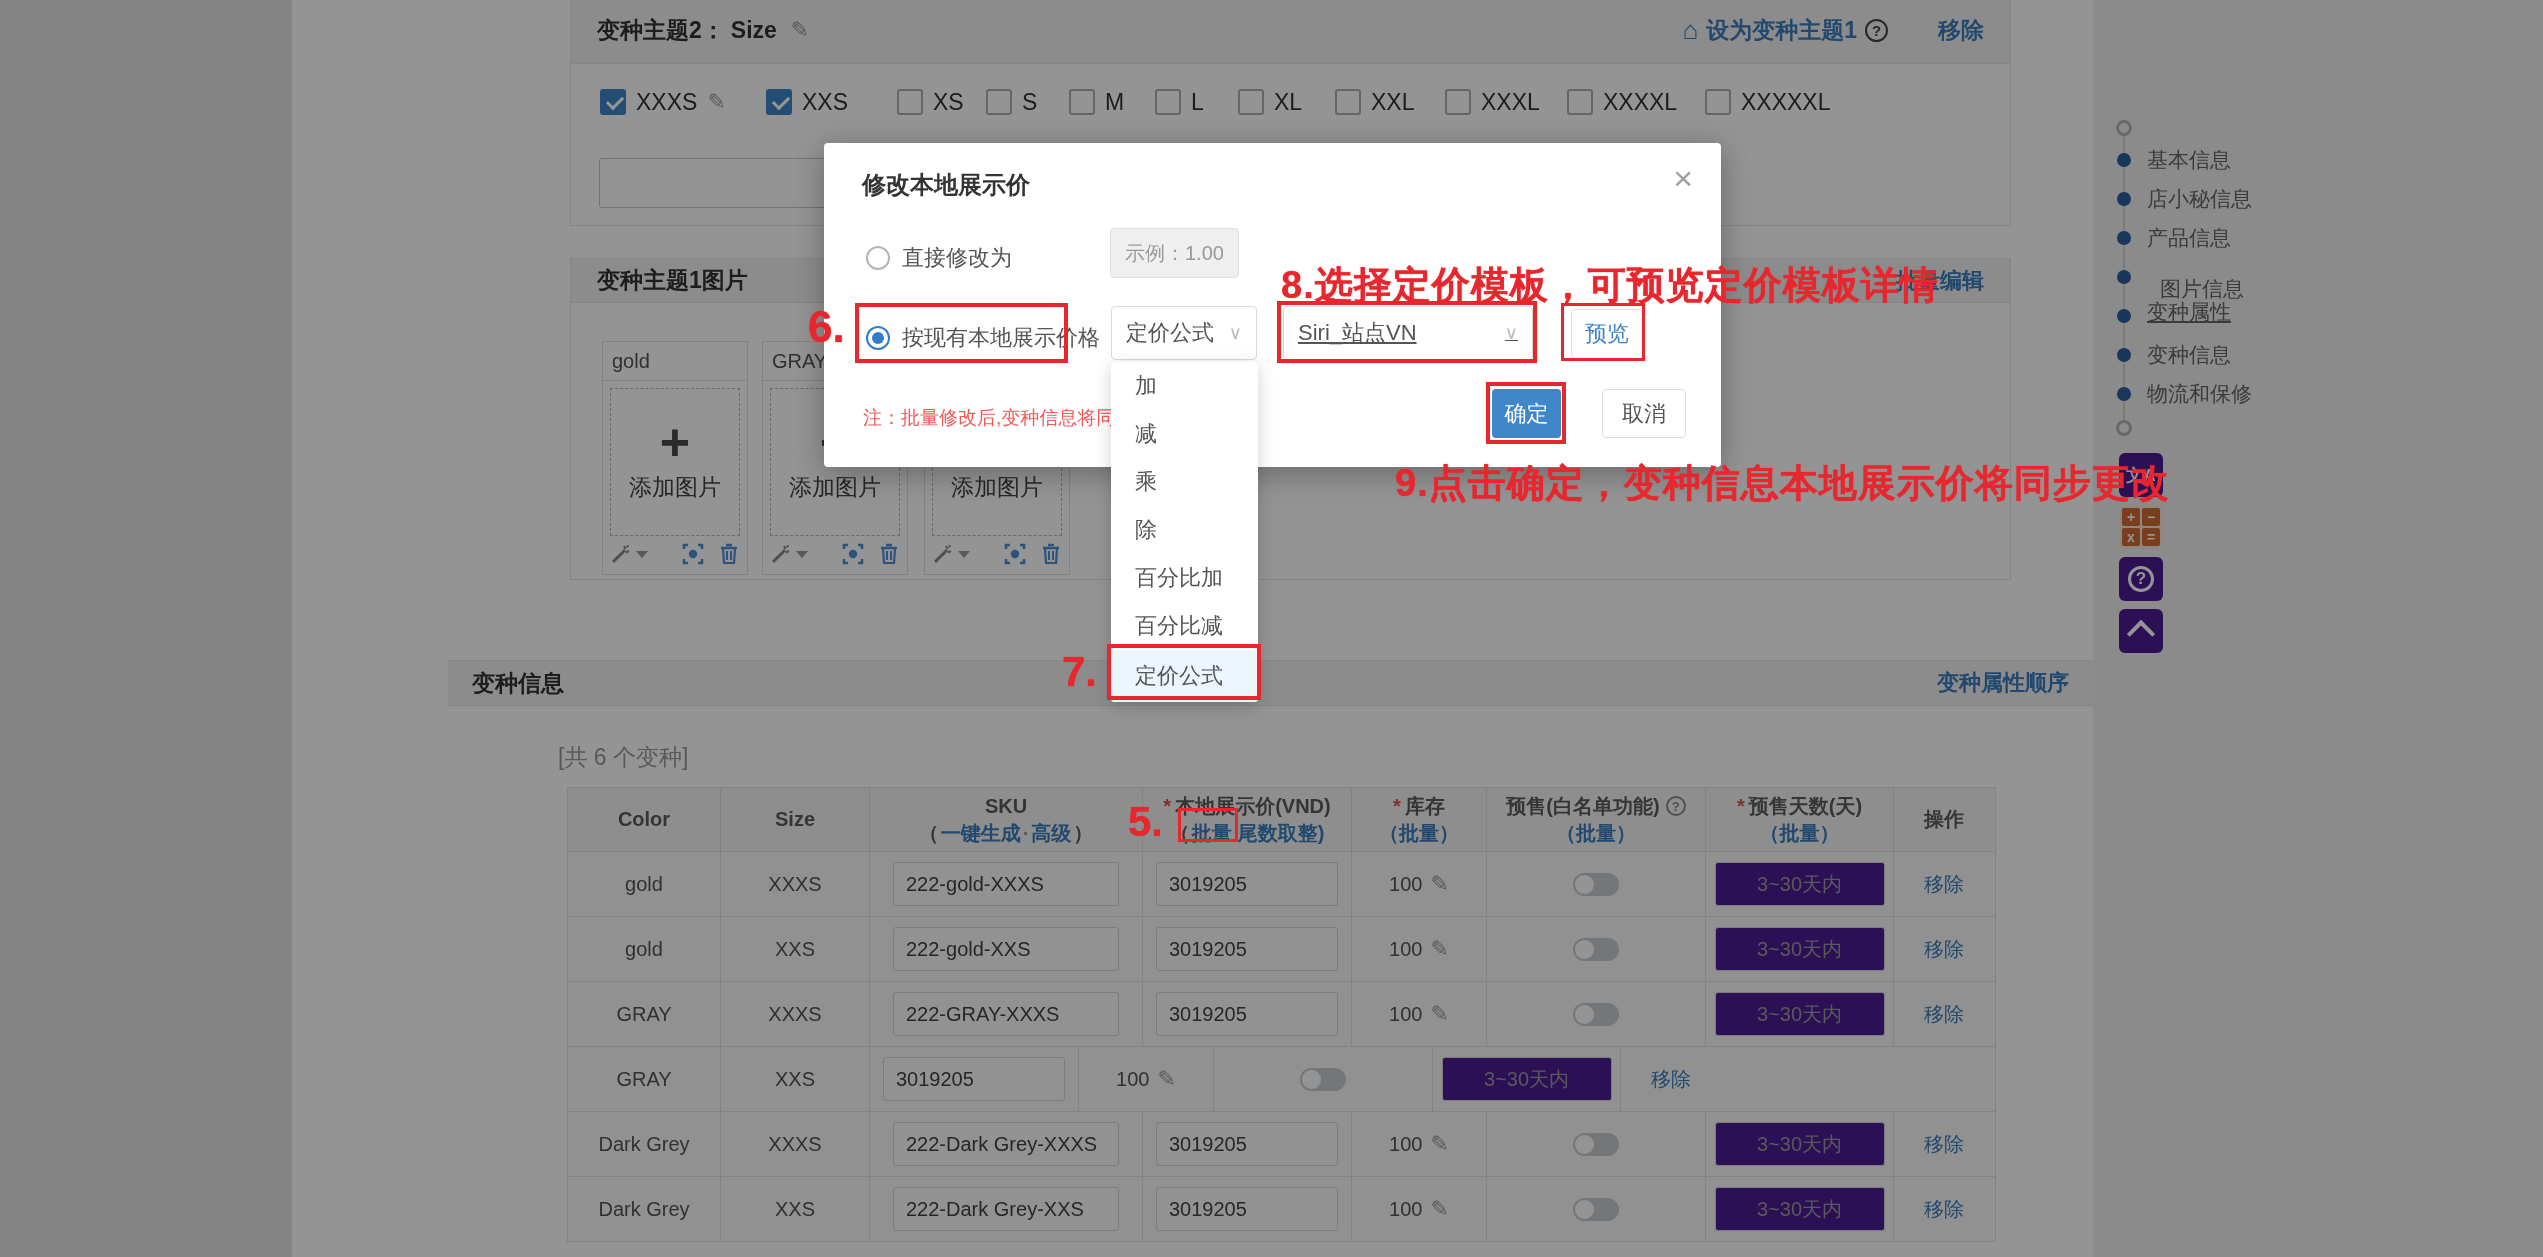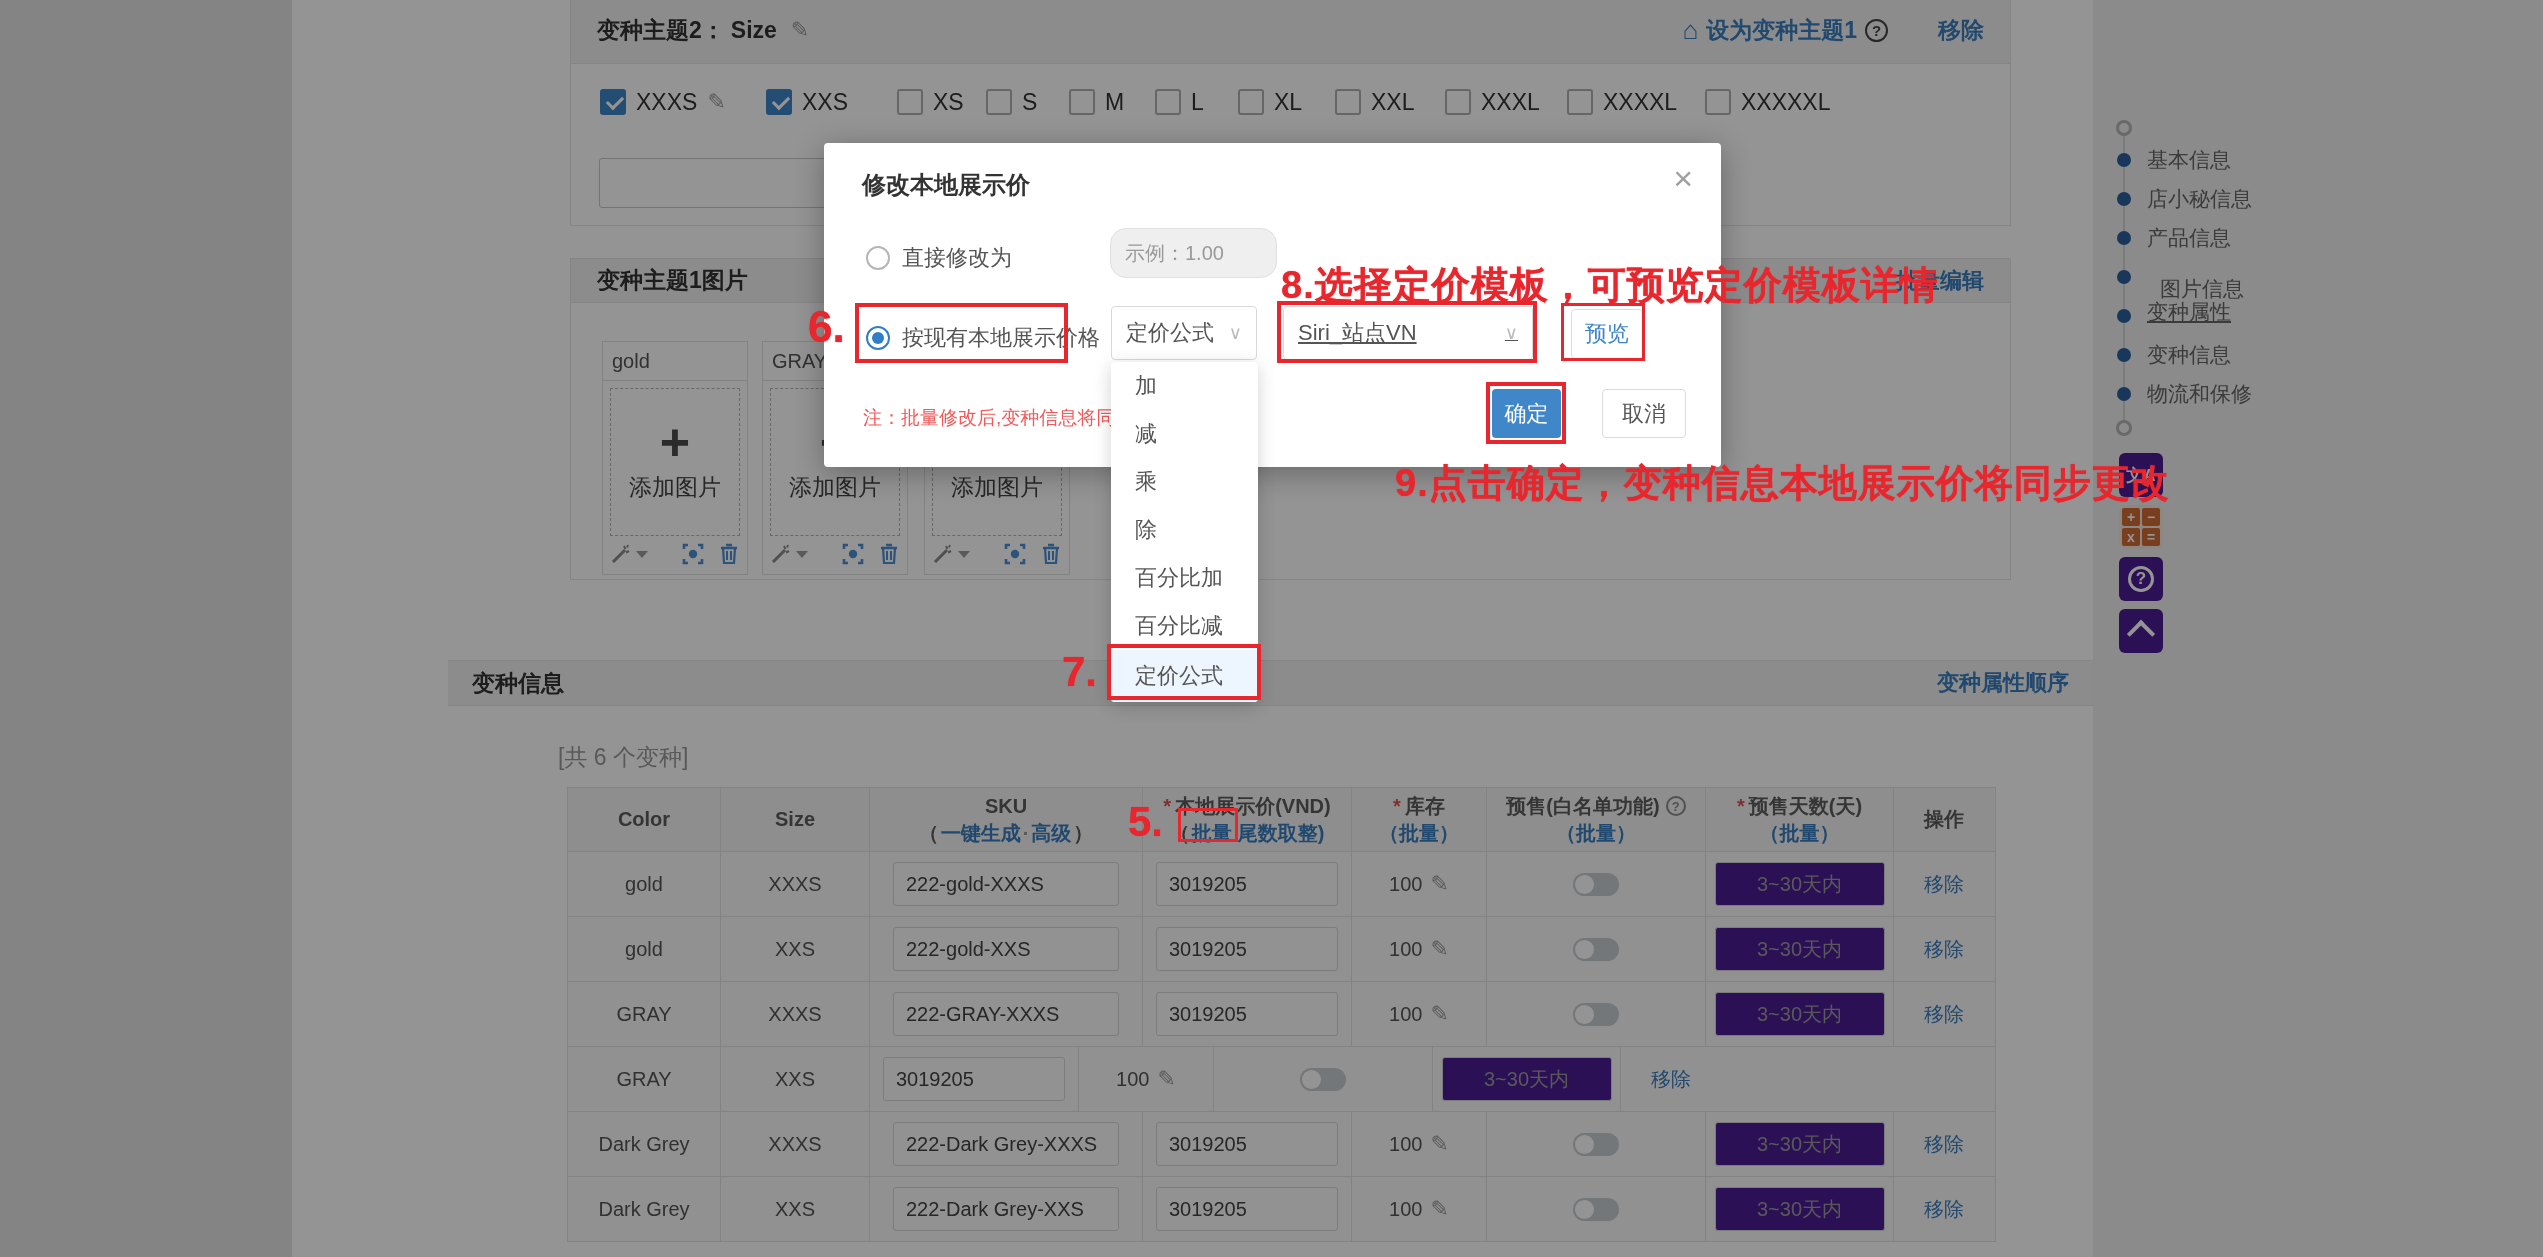--- a/index.html
+++ b/index.html
@@ -81,21 +81,21 @@
   .overlay{position:absolute;inset:0;background:rgba(0,0,0,0.42);z-index:10;}
 
   
   .modal{position:absolute;left:824px;top:143px;width:897px;height:324px;background:#fff;border-radius:4px;box-shadow:0 6px 30px rgba(0,0,0,0.3);z-index:20;}
   .m-title{position:absolute;left:38px;top:26px;font-size:24px;font-weight:bold;color:#333;}
   .m-close{position:absolute;right:28px;top:18px;font-size:34px;color:#a0a0a0;line-height:34px;}
   .radio{width:24px;height:24px;border:2px solid #b5b5b5;border-radius:50%;background:#fff;box-sizing:border-box;position:relative;}
   .radio.on{border-color:#2f7ec7;}
   .radio.on::after{content:"";position:absolute;left:4px;top:4px;width:12px;height:12px;border-radius:50%;background:#2f7ec7;}
   .m-row{position:absolute;display:flex;align-items:center;gap:12px;font-size:22px;color:#555;}
-  .m-example{position:absolute;left:286px;top:85px;width:167px;height:50px;background:#efefef;border:1px solid #e0e0e0;border-radius:16px;display:flex;align-items:center;padding:0 14px;font-size:20px;color:#999;box-sizing:border-box;}
+  .m-example{position:absolute;left:286px;top:85px;width:129px;height:50px;background:#efefef;border:1px solid #e0e0e0;border-radius:4px;display:flex;align-items:center;padding:0 14px;font-size:20px;color:#999;box-sizing:border-box;}
   .m-select{position:absolute;height:54px;border:1px solid #d9d9d9;border-radius:4px;background:#fff;display:flex;align-items:center;padding:0 14px;font-size:22px;color:#555;box-sizing:border-box;}
   .m-select .chev{margin-left:auto;color:#bbb;font-size:18px;}
   .m-preview{position:absolute;left:747px;top:166px;width:70px;height:48px;border:1px solid #cfe0f0;border-radius:4px;background:#fff;color:#3f84c6;font-size:22px;display:flex;align-items:center;justify-content:center;}
   .m-note{position:absolute;left:39px;top:262px;font-size:19px;color:#f25959;white-space:nowrap;}
   .m-ok{position:absolute;left:668px;top:246px;width:69px;height:49px;background:#3f87c9;border-radius:4px;color:#fff;font-size:22px;display:flex;align-items:center;justify-content:center;}
   .m-cancel{position:absolute;left:778px;top:246px;width:84px;height:49px;background:#fff;border:1px solid #dcdcdc;border-radius:4px;color:#555;font-size:22px;display:flex;align-items:center;justify-content:center;box-sizing:border-box;}
 
   
   .ddpanel{position:absolute;left:1111px;top:362px;width:147px;height:340px;background:#fff;border-radius:4px;box-shadow:0 4px 18px rgba(0,0,0,0.18);z-index:30;overflow:hidden;}
   .dditem{height:48px;display:flex;align-items:center;padding-left:24px;font-size:22px;color:#555;}

